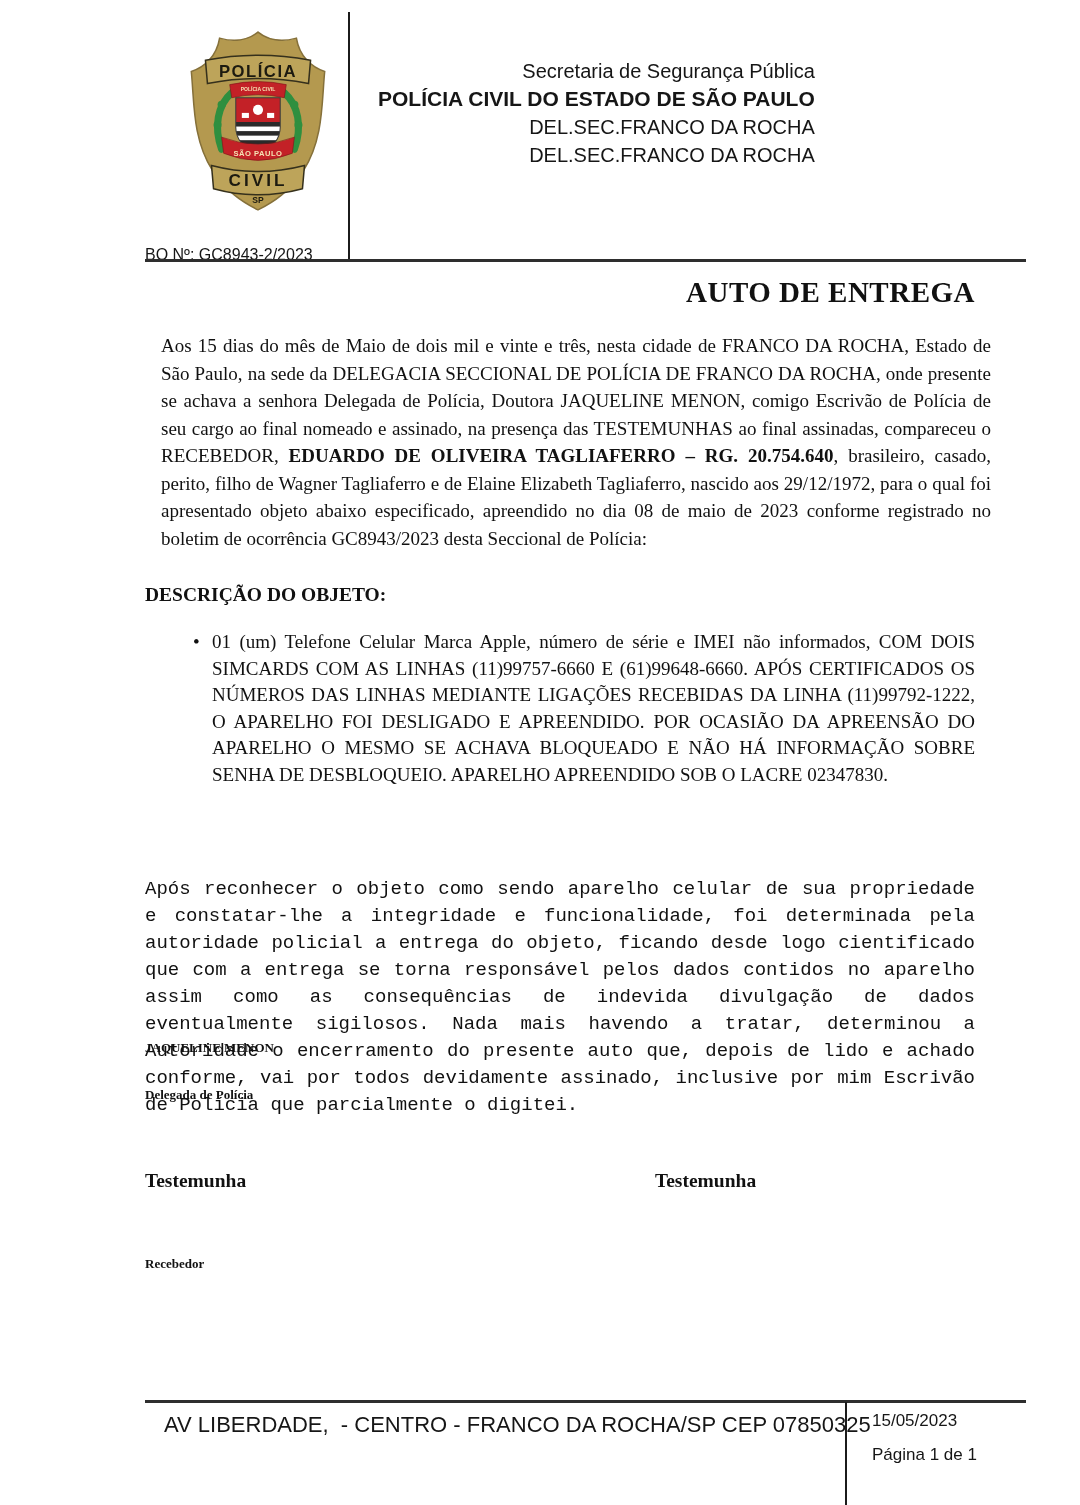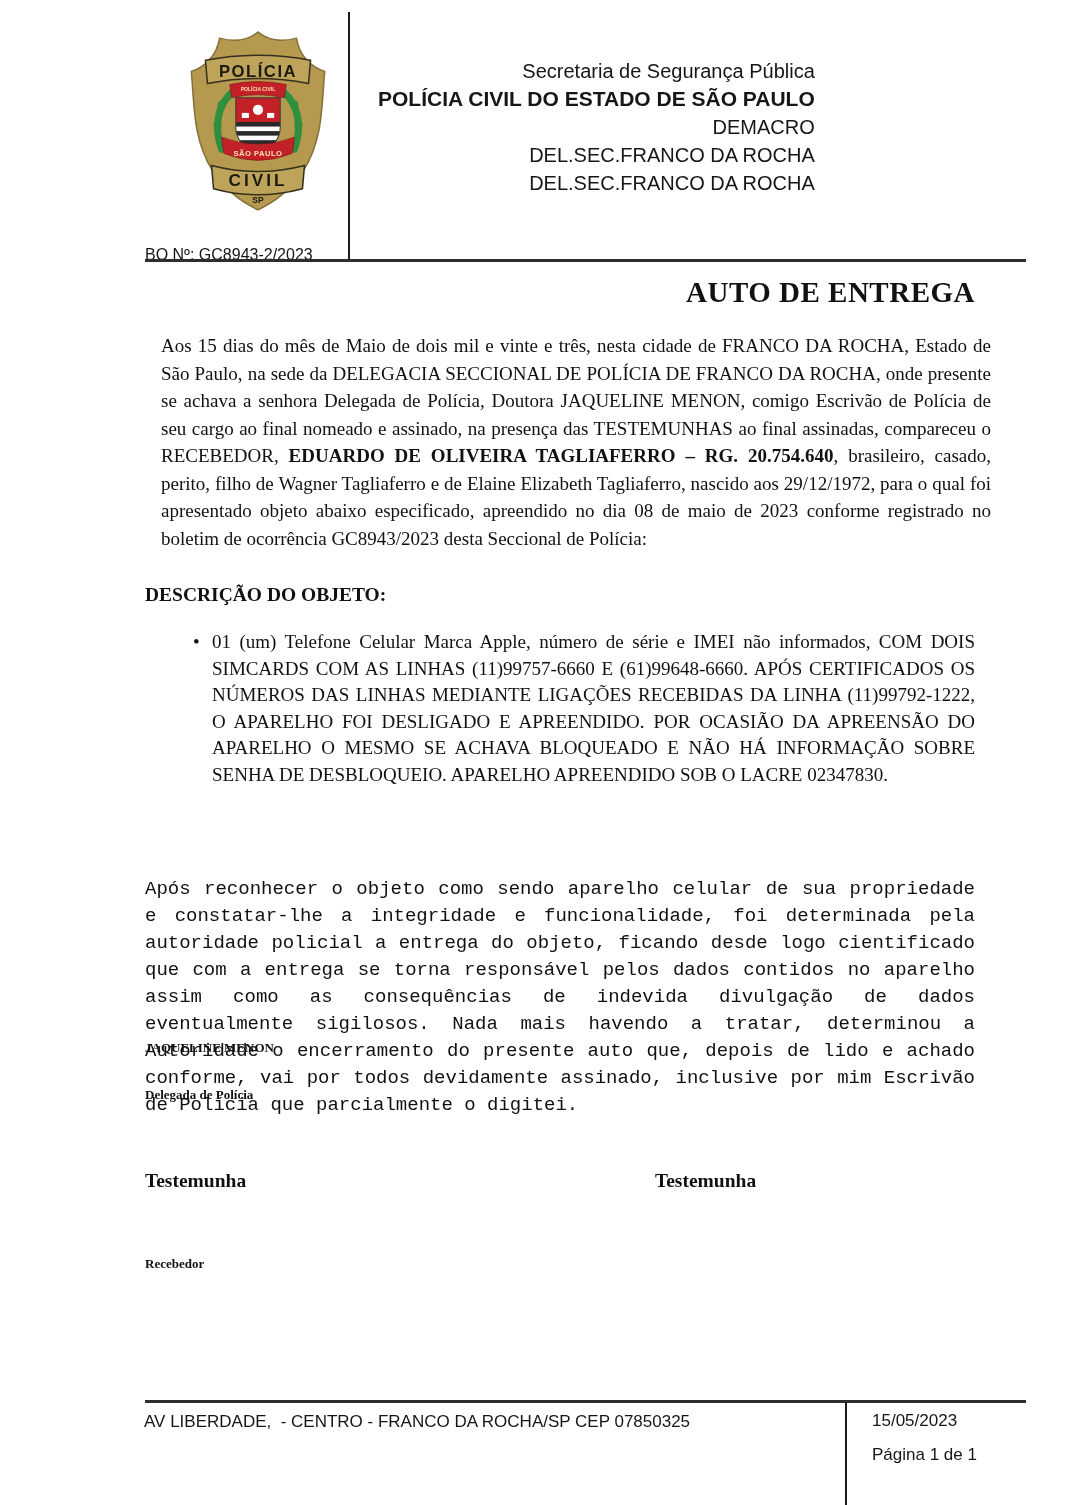--- a/index.html
+++ b/index.html
@@ -65,23 +65,23 @@
   .sig-role{top:1087px;}
   .sig-witness-row{position:absolute;left:0;top:1170px;width:830px;height:24px;}
   .sig-witness-1{position:absolute;left:0;top:0;font-size:19.5px;font-weight:bold;}
   .sig-witness-2{position:absolute;left:510px;top:0;font-size:19.5px;font-weight:bold;}
   .sig-receiver{top:1256px;}
 
   
   .footer-rule{position:absolute;left:145px;top:1400px;width:881px;height:3px;background:#2e2e2e;}
   .footer-vline{position:absolute;left:845px;top:1402px;width:2px;height:103px;background:#1b1b1b;}
   .footer-address{
-    position:absolute;left:144px;top:1412px;
+    position:absolute;left:164px;top:1412px;
     font-family:"Liberation Sans", sans-serif;
-    font-size:17px;color:#161616;white-space:pre-wrap;
+    font-size:22px;color:#161616;white-space:pre-wrap;
   }
   .footer-date{
     position:absolute;left:872px;top:1411px;
     font-family:"Liberation Sans", sans-serif;
     font-size:17px;color:#161616;
   }
   .footer-page{
     position:absolute;left:872px;top:1445px;
     font-family:"Liberation Sans", sans-serif;
     font-size:17px;color:#161616;
@@ -143,21 +143,20 @@
       <text class="badge-label" x="74" y="158" font-size="17" text-anchor="middle" style="letter-spacing:3px;">CIVIL</text>
       <text class="badge-label" x="74" y="175" font-size="8.5" text-anchor="middle">SP</text>
     </svg>
   </div>
 
   <div class="header-vline"></div>
 
   <div class="header-text">
     <div>Secretaria de Segurança Pública</div>
     <div class="org-bold">POLÍCIA CIVIL DO ESTADO DE SÃO PAULO</div>
-    <div>DEMACRO</div>
     <div>DEL.SEC.FRANCO DA ROCHA</div>
     <div>DEL.SEC.FRANCO DA ROCHA</div>
   </div>
 
   <div class="bo-number">BO Nº: GC8943-2/2023</div>
   <div class="header-rule"></div>
 
   <div class="content">
     <h1 class="doc-title">AUTO DE ENTREGA</h1>
 

